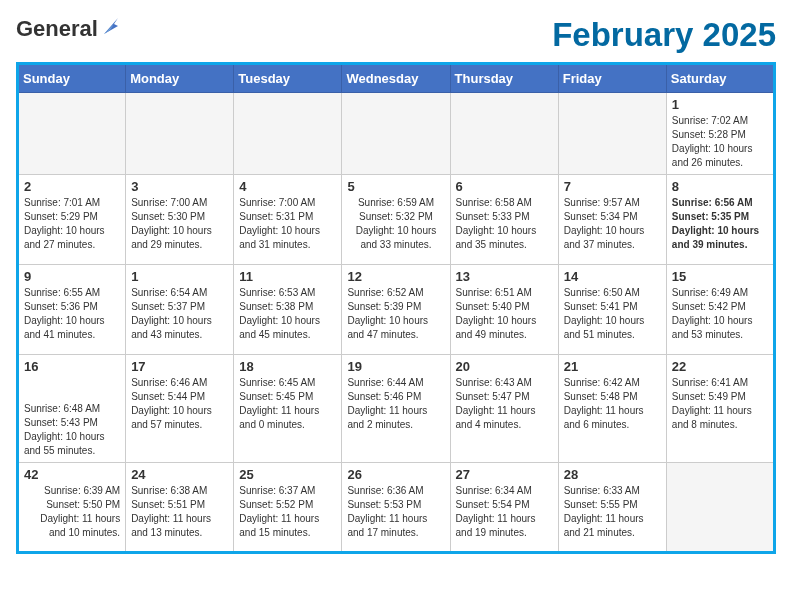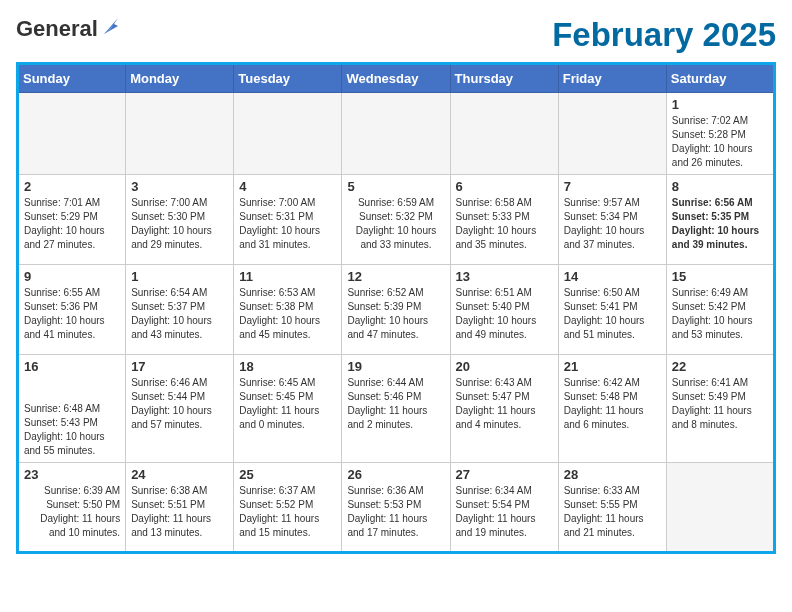--- a/index.html
+++ b/index.html
@@ -271,21 +271,21 @@
         <td>
           <span class="day-num">22</span>
           <div class="day-info" style="white-space: pre-line;">Sunrise: 6:41 AM
 Sunset: 5:49 PM
 Daylight: 11 hours
 and 8 minutes.</div>
         </td>
       </tr>
       <tr>
         <td>
-          <span class="day-num">23</span>
+          <span class="day-num">42</span>
           <div class="day-info" style="white-space: pre-line; text-align: right;">Sunrise: 6:39 AM
 Sunset: 5:50 PM
 Daylight: 11 hours
 and 10 minutes.</div>
         </td>
         <td>
           <span class="day-num">24</span>
           <div class="day-info" style="white-space: pre-line;">Sunrise: 6:38 AM
 Sunset: 5:51 PM
 Daylight: 11 hours

